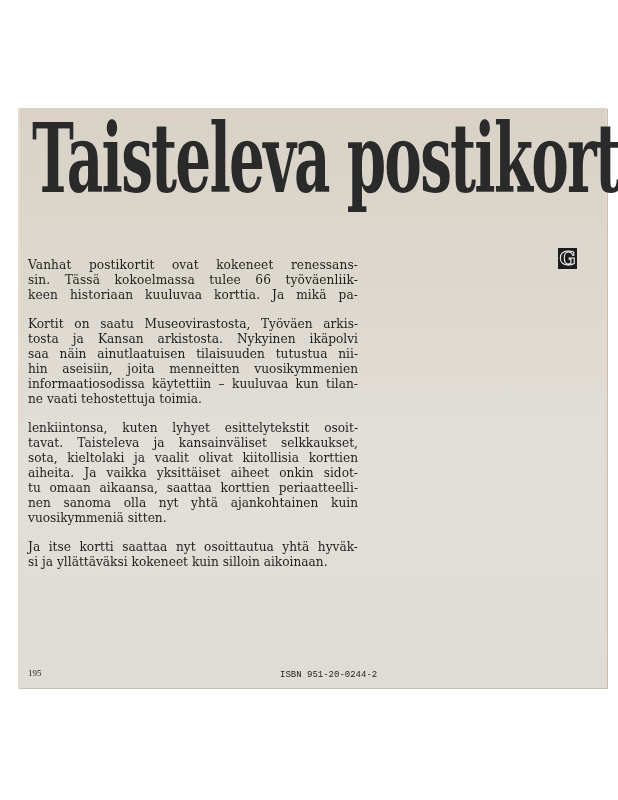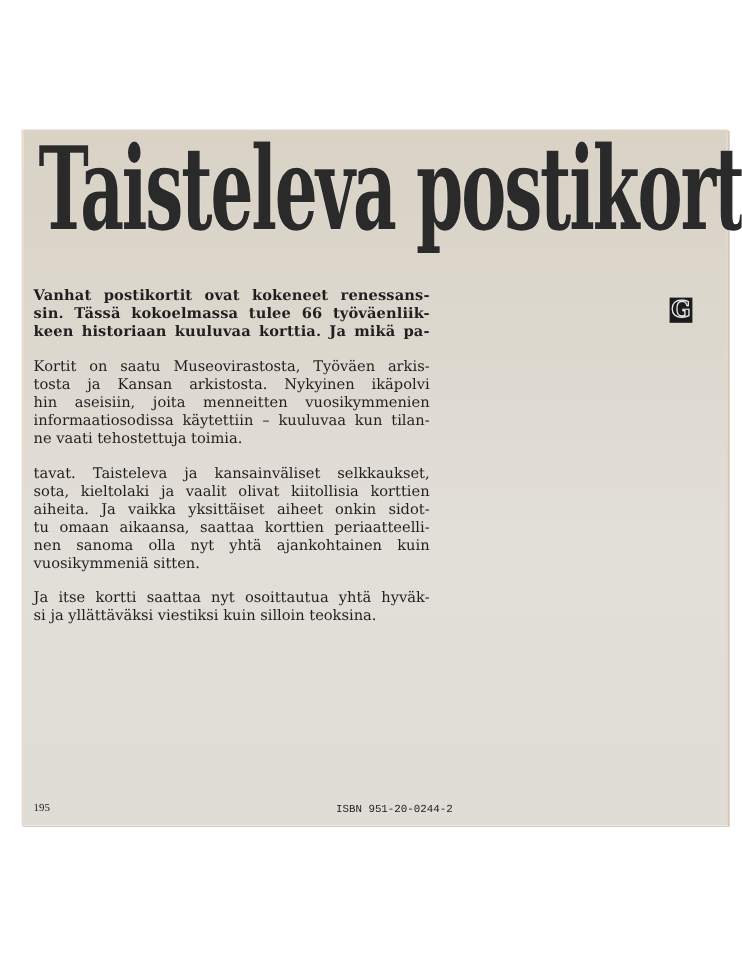--- a/index.html
+++ b/index.html
@@ -67,22 +67,23 @@
       width: 330px;
       font-size: 12.2px;
       line-height: 15px;
       color: #1f1f1f;
     }
     .para {
       margin: 0 0 14px 0;
       text-align: justify;
     }
     .para.lead {
-      font-weight: bold;
+      font-weight: normal;
       letter-spacing: 0.1px;
+      margin-top: 19px;
     }
     .line {
       display: block;
       text-align: justify;
       text-align-last: justify;
       white-space: nowrap;
     }
     .line.last {
       text-align-last: left;
     }
@@ -116,33 +117,35 @@
 
   <div class="body-text">
     <p class="para lead">
       <span class="line">Vanhat postikortit ovat kokeneet renessans-</span>
       <span class="line">sin. Tässä kokoelmassa tulee 66 työväenliik-</span>
       <span class="line">keen historiaan kuuluvaa korttia. Ja mikä pa-</span>
     </p>
     <p class="para">
       <span class="line">Kortit on saatu Museovirastosta, Työväen arkis-</span>
       <span class="line">tosta ja Kansan arkistosta. Nykyinen ikäpolvi</span>
+      <span class="line">saa näin ainutlaatuisen tilaisuuden tutustua nii-</span>
       <span class="line">hin aseisiin, joita menneitten vuosikymmenien</span>
       <span class="line">informaatiosodissa käytettiin – kuuluvaa kun tilan-</span>
       <span class="line last">ne vaati tehostettuja toimia.</span>
     </p>
     <p class="para">
+      <span class="line">lenkiintonsa, kuten lyhyet esittelytekstit osoit-</span>
       <span class="line">tavat. Taisteleva ja kansainväliset selkkaukset,</span>
       <span class="line">sota, kieltolaki ja vaalit olivat kiitollisia korttien</span>
       <span class="line">aiheita. Ja vaikka yksittäiset aiheet onkin sidot-</span>
       <span class="line">tu omaan aikaansa, saattaa korttien periaatteelli-</span>
       <span class="line">nen sanoma olla nyt yhtä ajankohtainen kuin</span>
       <span class="line last">vuosikymmeniä sitten.</span>
     </p>
     <p class="para">
       <span class="line">Ja itse kortti saattaa nyt osoittautua yhtä hyväk-</span>
-      <span class="line last">si ja yllättäväksi viestiksi kuin silloin teoksina.</span>
+      <span class="line last">si ja yllättäväksi kokeneet kuin silloin aikoinaan.</span>
     </p>
   </div>
 
   <div class="footer-num">195</div>
   <div class="footer-isbn">ISBN 951-20-0244-2</div>
 </div>
 
 </body></html>

